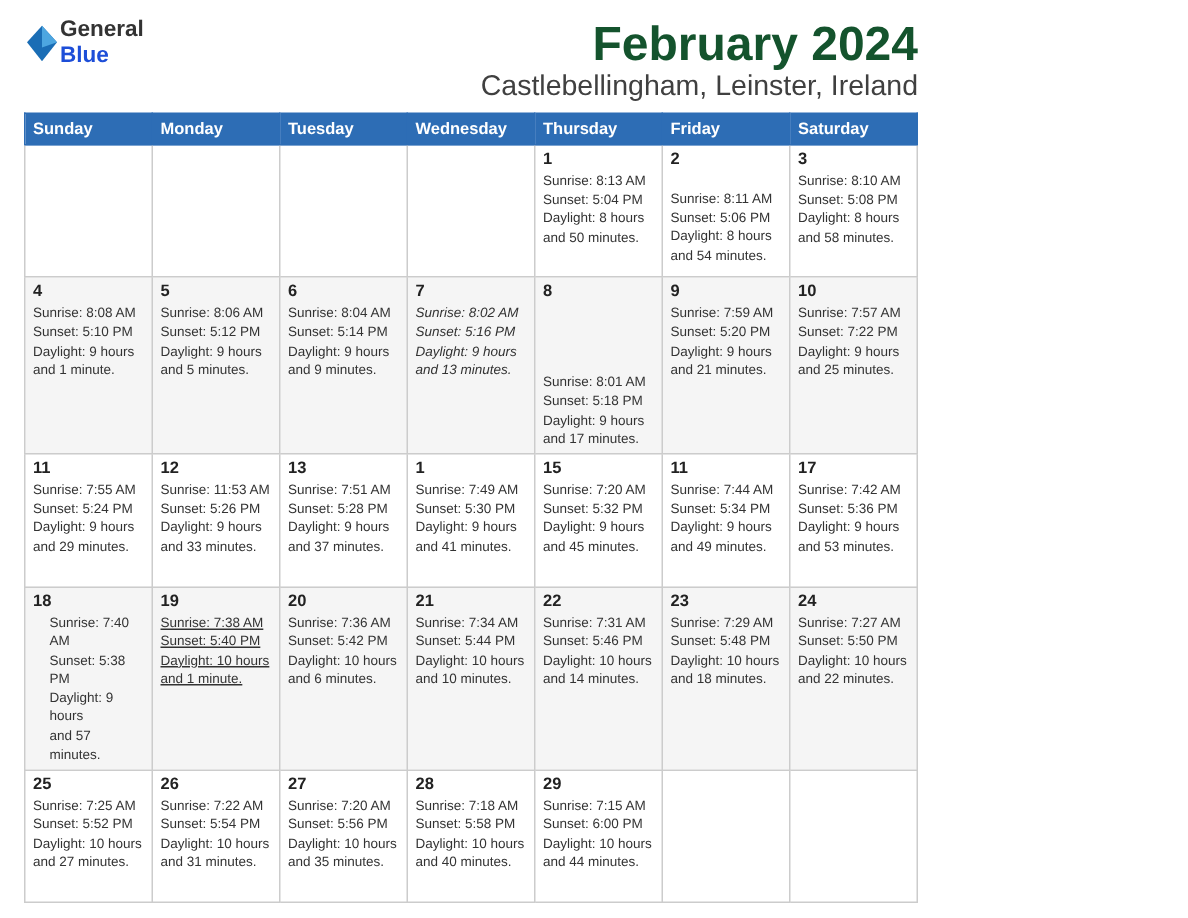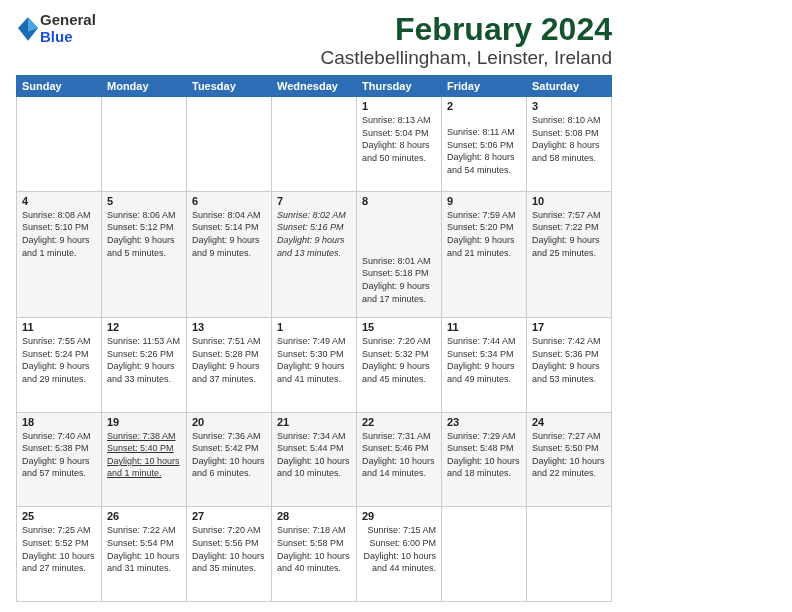--- a/index.html
+++ b/index.html
@@ -263,21 +263,21 @@
             <span class="day-num">17</span>
             <div class="cell-info" style="white-space: pre-line;">Sunrise: 7:42 AM
 Sunset: 5:36 PM
 Daylight: 9 hours
 and 53 minutes.</div>
           </td>
         </tr>
         <tr>
           <td>
             <span class="day-num">18</span>
-            <div class="cell-info" style="white-space: pre-line;">Sunrise: 7:40 AM
+            <div class="cell-info" style="white-space: pre-line; margin-left: 11px;">Sunrise: 7:40 AM
 Sunset: 5:38 PM
 Daylight: 9 hours
 and 57 minutes.</div>
           </td>
           <td>
             <span class="day-num">19</span>
             <div class="cell-info" style="white-space: pre-line; text-decoration: underline;">Sunrise: 7:38 AM
 Sunset: 5:40 PM
 Daylight: 10 hours
 and 1 minute.</div>
@@ -342,21 +342,21 @@
           </td>
           <td>
             <span class="day-num">28</span>
             <div class="cell-info" style="white-space: pre-line;">Sunrise: 7:18 AM
 Sunset: 5:58 PM
 Daylight: 10 hours
 and 40 minutes.</div>
           </td>
           <td>
             <span class="day-num">29</span>
-            <div class="cell-info" style="white-space: pre-line; text-align: right;">Sunrise: 7:15 AM
+            <div class="cell-info" style="white-space: pre-line;">Sunrise: 7:15 AM
 Sunset: 6:00 PM
 Daylight: 10 hours
 and 44 minutes.</div>
           </td>
           <td></td>
           <td></td>
         </tr>
       </tbody>
   </table>
 </div>

